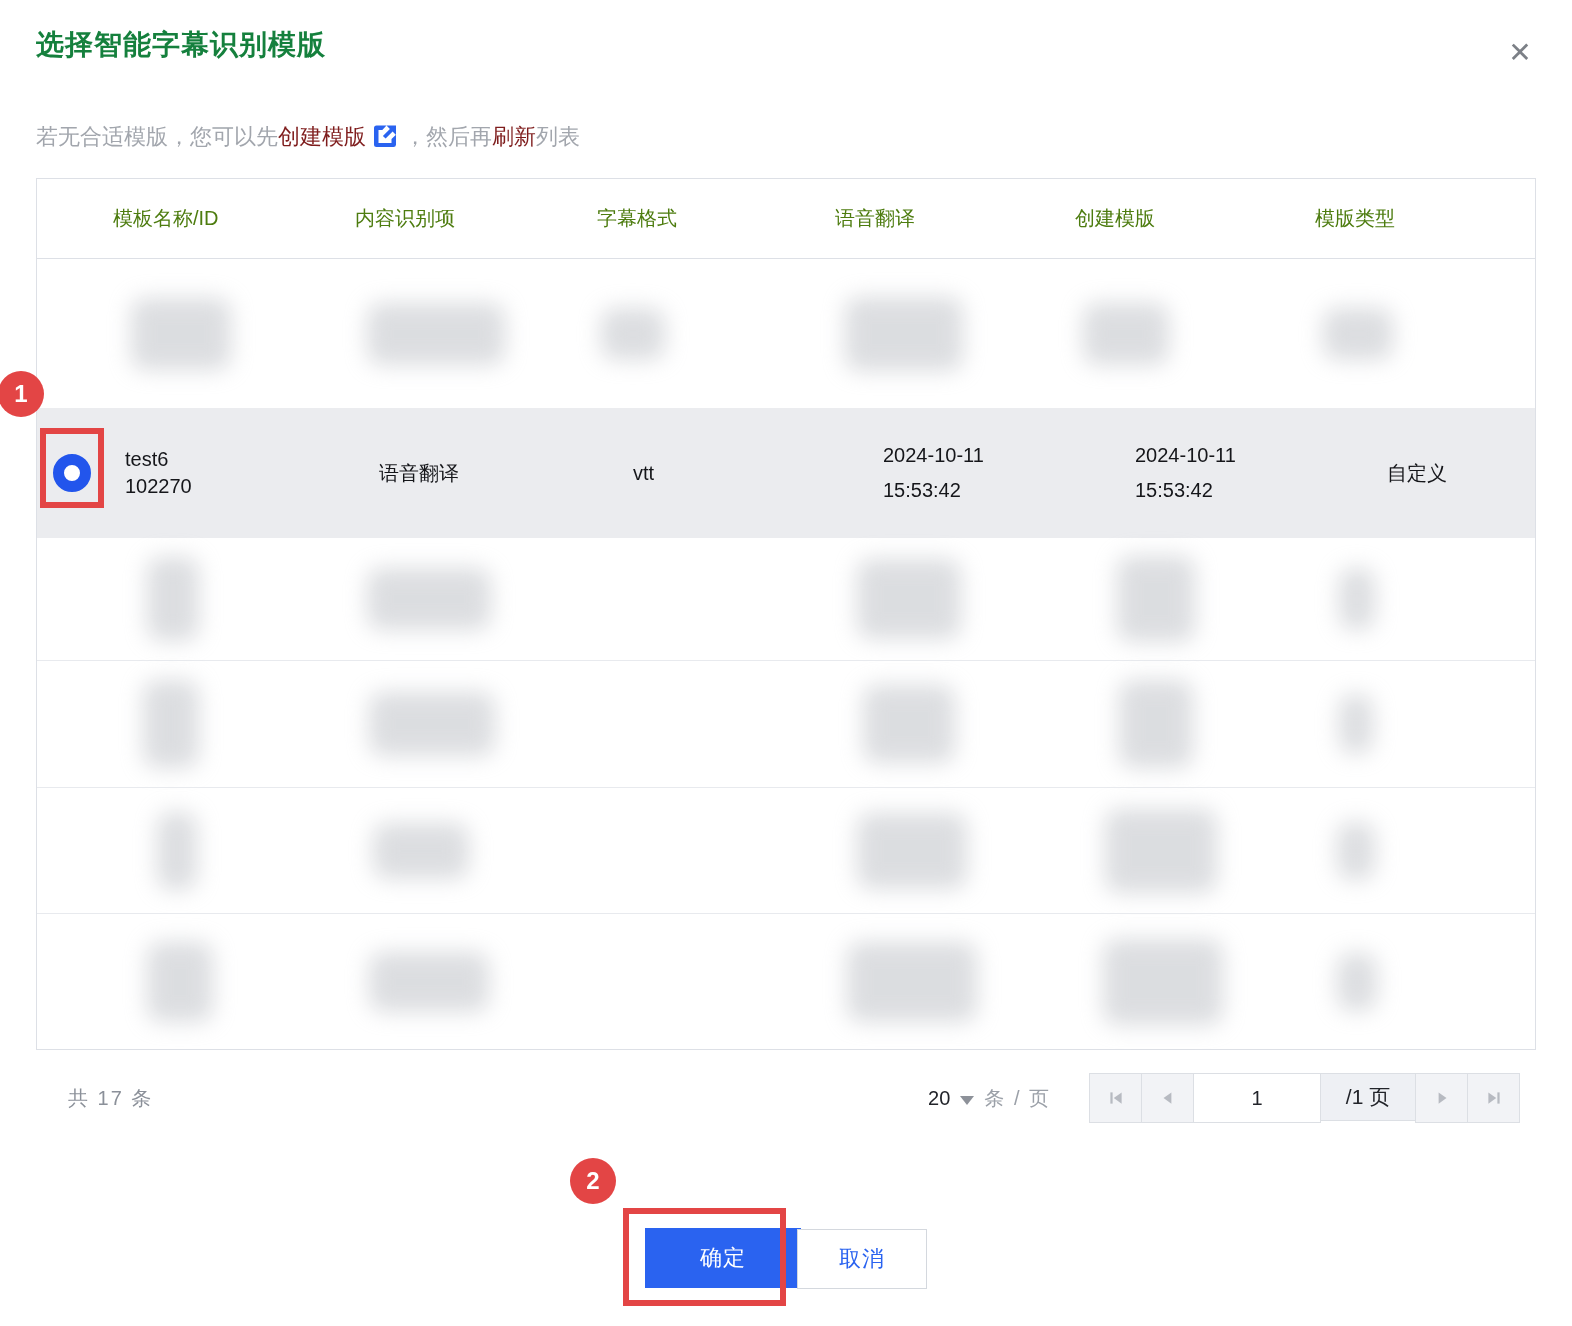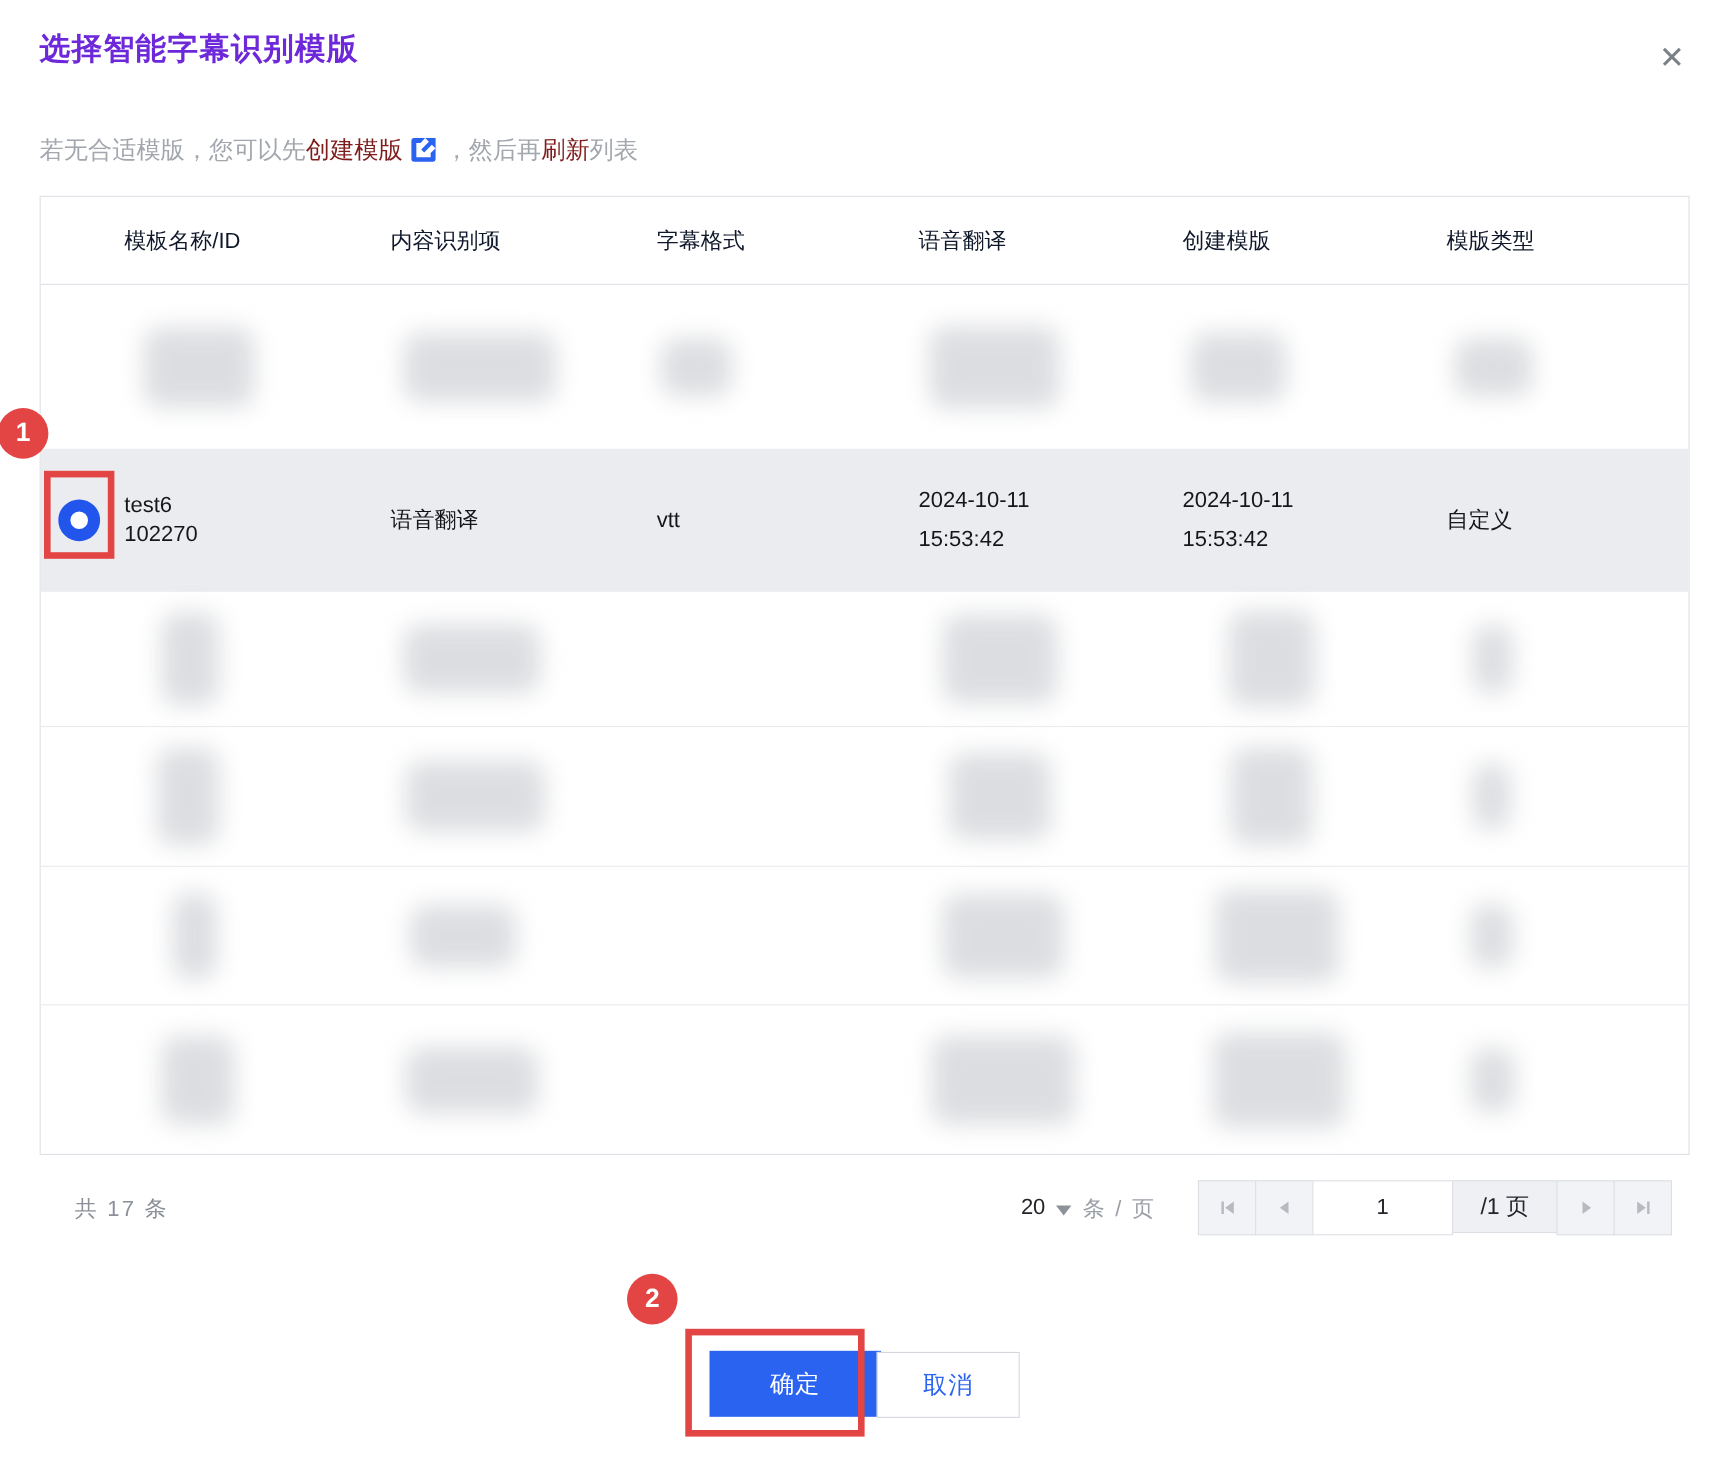--- a/index.html
+++ b/index.html
@@ -1,36 +1,36 @@
 <!DOCTYPE html>
 <html><head>
 <meta charset="utf-8">
 <style>
   * { margin:0; padding:0; box-sizing:border-box; }
   html,body { width:1572px; height:1326px; background:#fff; overflow:hidden; }
   body { position:relative; font-family:"Liberation Sans","DejaVu Sans",sans-serif; color:#22242a; }
 
   
-  .dlg-title { position:absolute; left:36px; top:26px; font-size:28px; font-weight:bold; color:#6d28d9; letter-spacing:1px; }
+  .dlg-title { position:absolute; left:36px; top:26px; font-size:28px; font-weight:bold; color:#15803d; letter-spacing:1px; }
   .dlg-close { position:absolute; left:1498px; top:30px; width:44px; height:44px; display:flex; align-items:center; justify-content:center;
                font-size:28px; color:#7c8087; cursor:pointer; }
 
   
   .notice { position:absolute; left:36px; top:122px; font-size:22px; color:#a2a6ad; display:flex; align-items:center;text-align:center; }
   .notice .lnk { color:#7f1d1d; cursor:pointer; }
   .ext-ico { display:inline-block; width:26px; height:26px; margin:0 6px 0 6px; vertical-align:-4px; }
 
   
   .tbl { position:absolute; left:36px; top:178px; width:1500px; height:872px; border:1px solid #dde0e6; background:#fff; }
   .grid-row { display:grid; grid-template-columns:70px 242px 242px 238px 240px 240px 228px; align-items:center; }
   .thead { height:80px; border-bottom:1px solid #dde0e6; }
-  .thead .th { font-size:20px; color:#0f172a; padding-left:6px; }
+  .thead .th { font-size:20px; color:#4d7c0f; padding-left:6px; }
   .row { position:relative; }
   .row-blur1 { height:149px; }
-  .row-sel  { height:130px; background:#ebecef; }
+  .row-sel  { height:130px; background:#ebecef;gap:12px; }
   .row-b2 { height:122px; }
   .row-b3 { height:127px; border-top:1px solid #e8eaee; }
   .row-b4 { height:126px; border-top:1px solid #e8eaee; }
   .row-b5 { height:137px; border-top:1px solid #e8eaee; }
 
   .cell { font-size:20px; color:#15161a; padding-left:6px; line-height:1.35; }
   .cell .sub { display:block; }
   .dates { line-height:1.75; }
 
   

